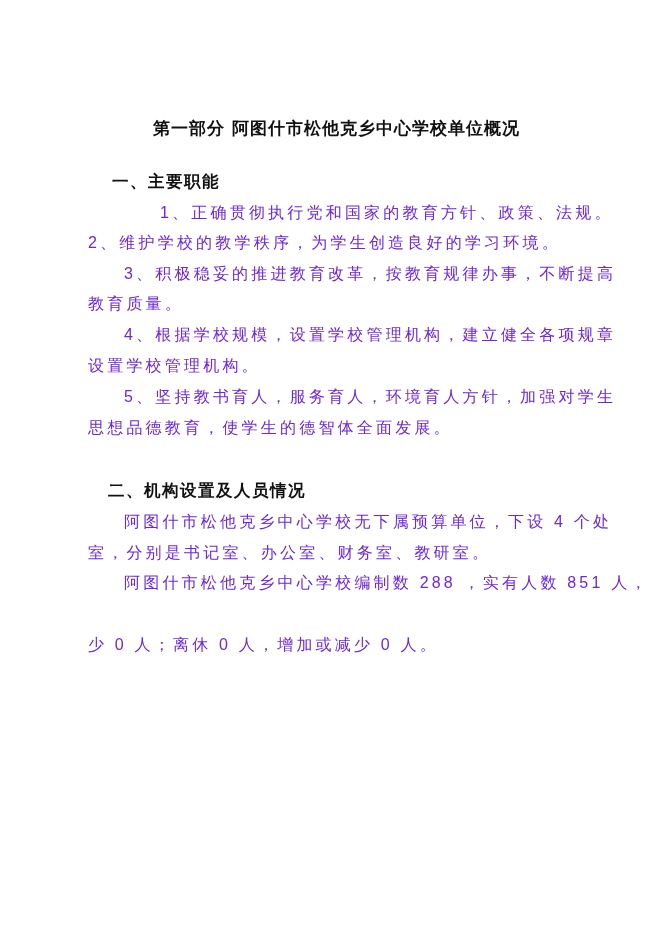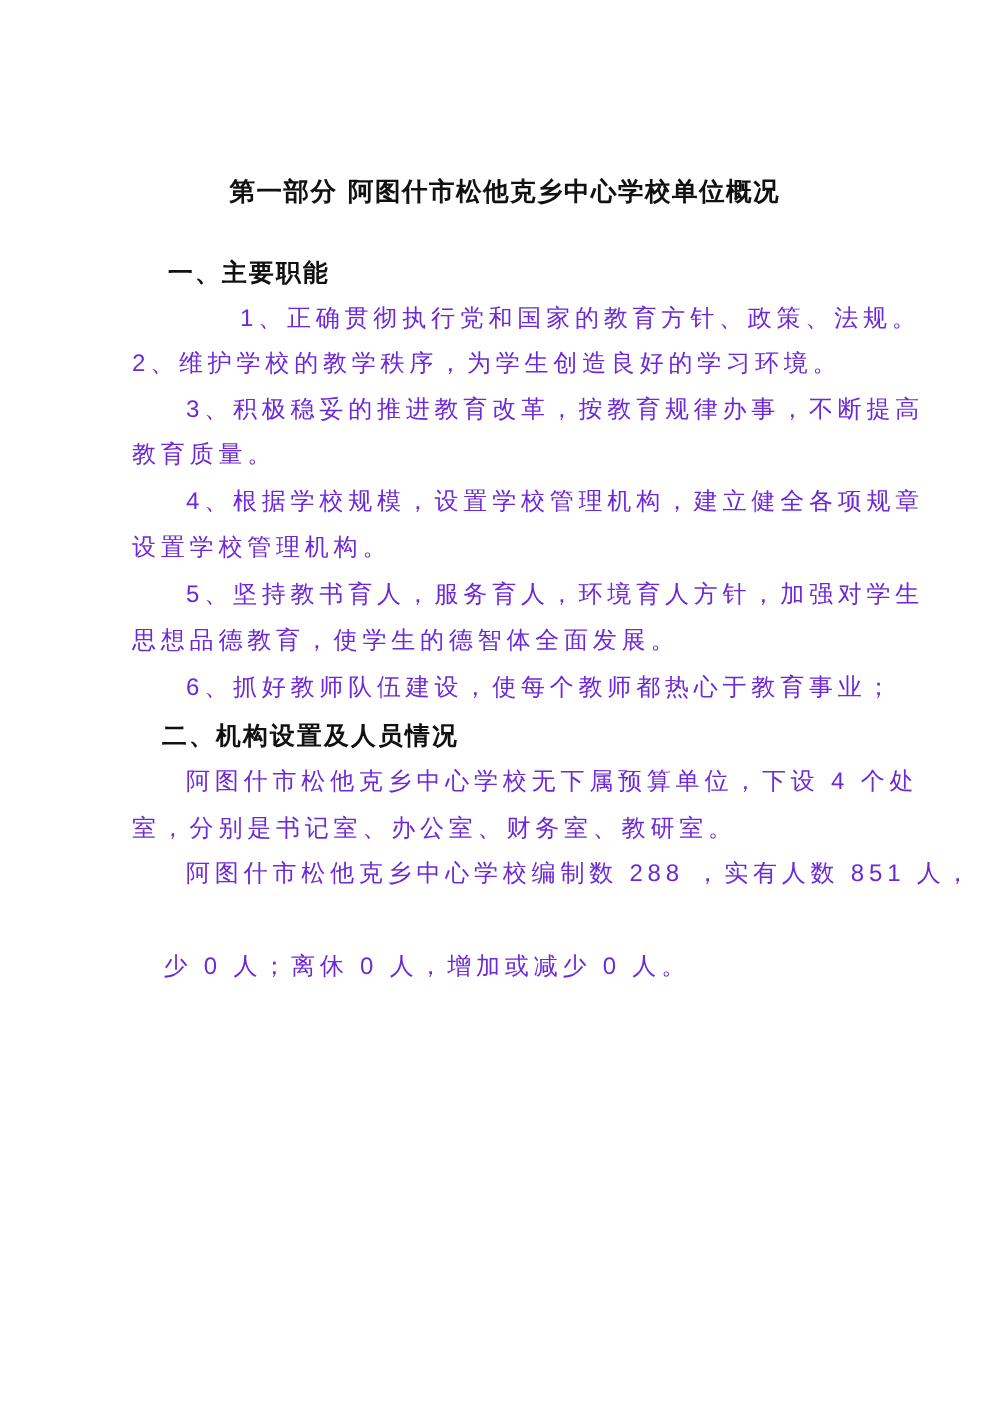--- a/index.html
+++ b/index.html
@@ -55,22 +55,21 @@
   <div class="line heading" style="left:112px; top:172px;">一、主要职能</div>
 
   <div class="line" style="left:160px; top:203px;">1、正确贯彻执行党和国家的教育方针、政策、法规。</div>
   <div class="line" style="left:88px; top:233px;">2、维护学校的教学秩序，为学生创造良好的学习环境。</div>
   <div class="line" style="left:124px; top:264px;">3、积极稳妥的推进教育改革，按教育规律办事，不断提高</div>
   <div class="line" style="left:88px; top:294px;">教育质量。</div>
   <div class="line" style="left:124px; top:325px;">4、根据学校规模，设置学校管理机构，建立健全各项规章</div>
   <div class="line" style="left:88px; top:356px;">设置学校管理机构。</div>
   <div class="line" style="left:124px; top:387px;">5、坚持教书育人，服务育人，环境育人方针，加强对学生</div>
   <div class="line" style="left:88px; top:418px;">思想品德教育，使学生的德智体全面发展。</div>
-  <div class="line" style="left:124px; top:449px;">6、抓好教师队伍建设，使每个教师都热心于教育事业；</div>
 
   <div class="line heading" style="left:108px; top:481px;">二、机构设置及人员情况</div>
 
   <div class="line" style="left:124px; top:512px;">阿图什市松他克乡中心学校无下属预算单位，下设  4 个处</div>
   <div class="line" style="left:88px; top:543px;">室，分别是书记室、办公室、财务室、教研室。</div>
   <div class="line" style="left:124px; top:573px;">阿图什市松他克乡中心学校编制数 288 ，实有人数 851   人，</div>
-  <div class="line" style="left:88px; top:635px;margin-left:21px;">少 0 人；离休  0  人，增加或减少  0  人。</div>
+  <div class="line" style="left:88px; top:635px;">少 0 人；离休  0  人，增加或减少  0  人。</div>
 
 </div>
 
 </body></html>

